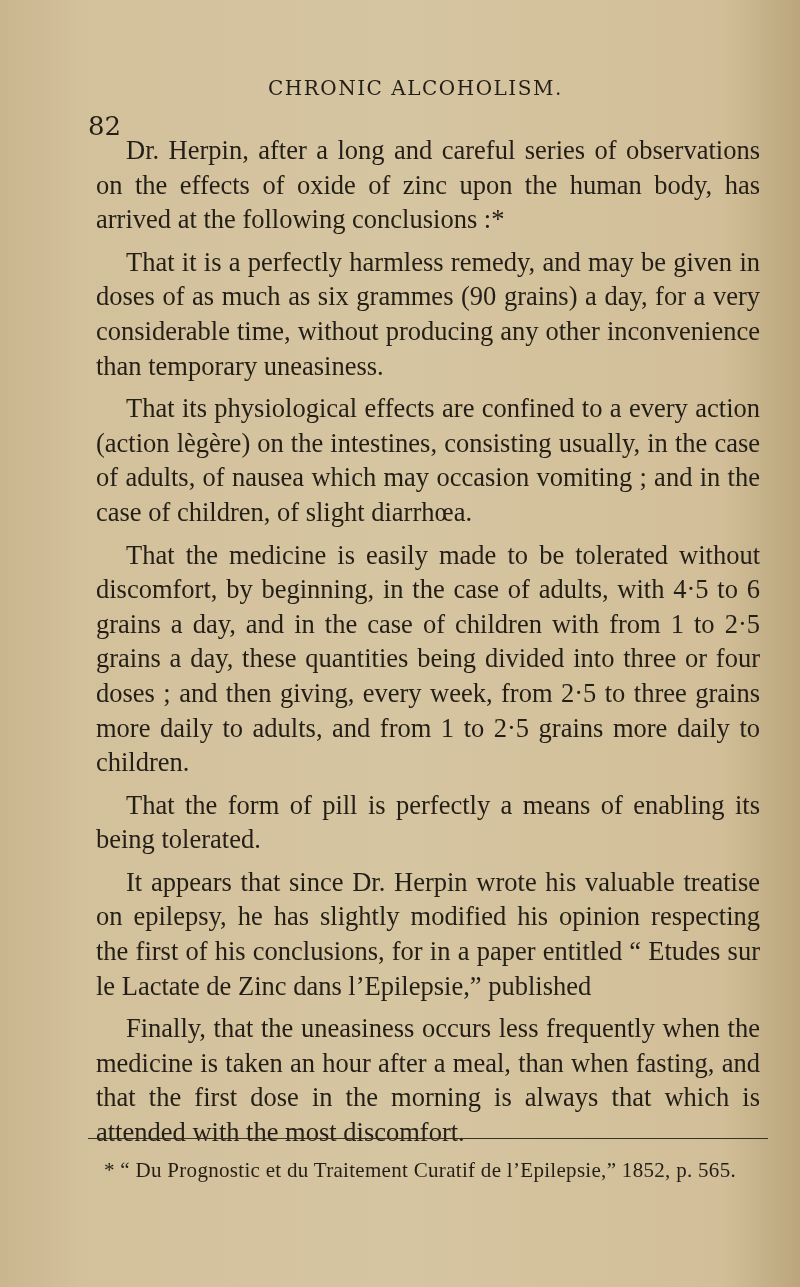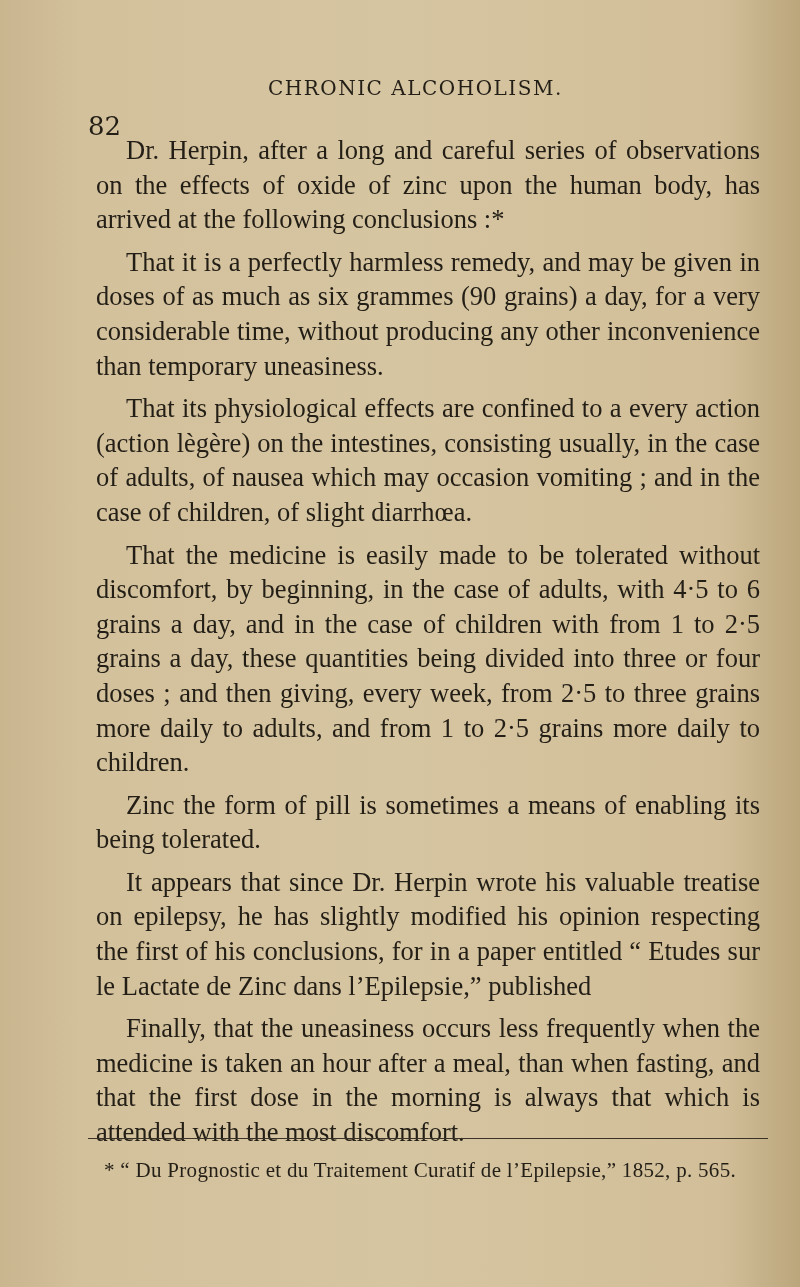--- a/index.html
+++ b/index.html
@@ -41,20 +41,20 @@
   <div class="header">
     <span class="page-num">82</span>
     <span class="running-head">CHRONIC ALCOHOLISM.</span>
   </div>
 
   <div class="body">
     <p>Dr. Herpin, after a long and careful series of observations on the effects of oxide of zinc upon the human body, has arrived at the following conclusions :*</p>
     <p>That it is a perfectly harmless remedy, and may be given in doses of as much as six grammes (90 grains) a day, for a very considerable time, without producing any other inconvenience than temporary uneasiness.</p>
     <p>That its physiological effects are confined to a every action (action lègère) on the intestines, consisting usually, in the case of adults, of nausea which may occasion vomiting ; and in the case of children, of slight diarrhœa.</p>
     <p>That the medicine is easily made to be tolerated without discomfort, by beginning, in the case of adults, with 4·5 to 6 grains a day, and in the case of children with from 1 to 2·5 grains a day, these quantities being divided into three or four doses ; and then giving, every week, from 2·5 to three grains more daily to adults, and from 1 to 2·5 grains more daily to children.</p>
-    <p>Zinc the form of pill is sometimes a means of enabling its being tolerated.</p>
+    <p>That the form of pill is perfectly a means of enabling its being tolerated.</p>
     <p>It appears that since Dr. Herpin wrote his valuable treatise on epilepsy, he has slightly modified his opinion respecting the first of his conclusions, for in a paper entitled “ Etudes sur le Lactate de Zinc dans l’Epilepsie,” published</p>
     <p>Finally, that the uneasiness occurs less frequently when the medicine is taken an hour after a meal, than when fasting, and that the first dose in the morning is always that which is attended with the most discomfort.</p>
   </div>
 
   <div class="rule"></div>
   <div class="footnote">* “ Du Prognostic et du Traitement Curatif de l’Epilepsie,” 1852, p. 565.</div>
 </div>
 
 </body></html>

